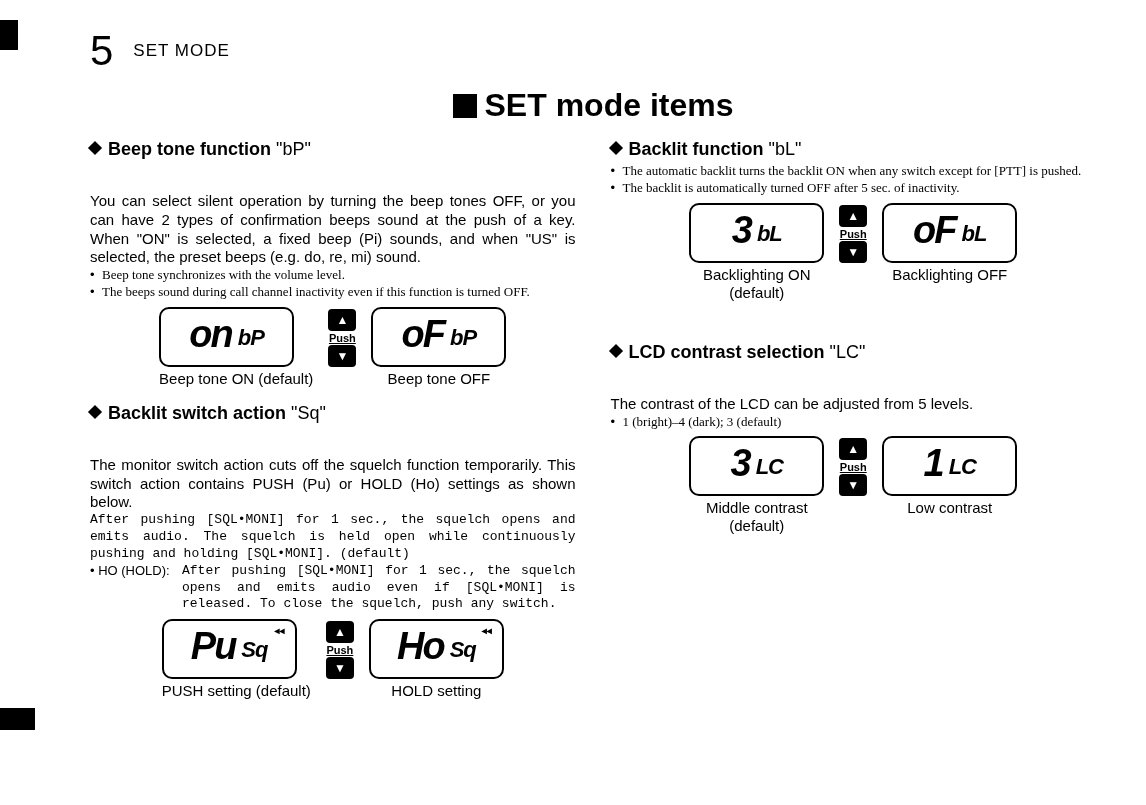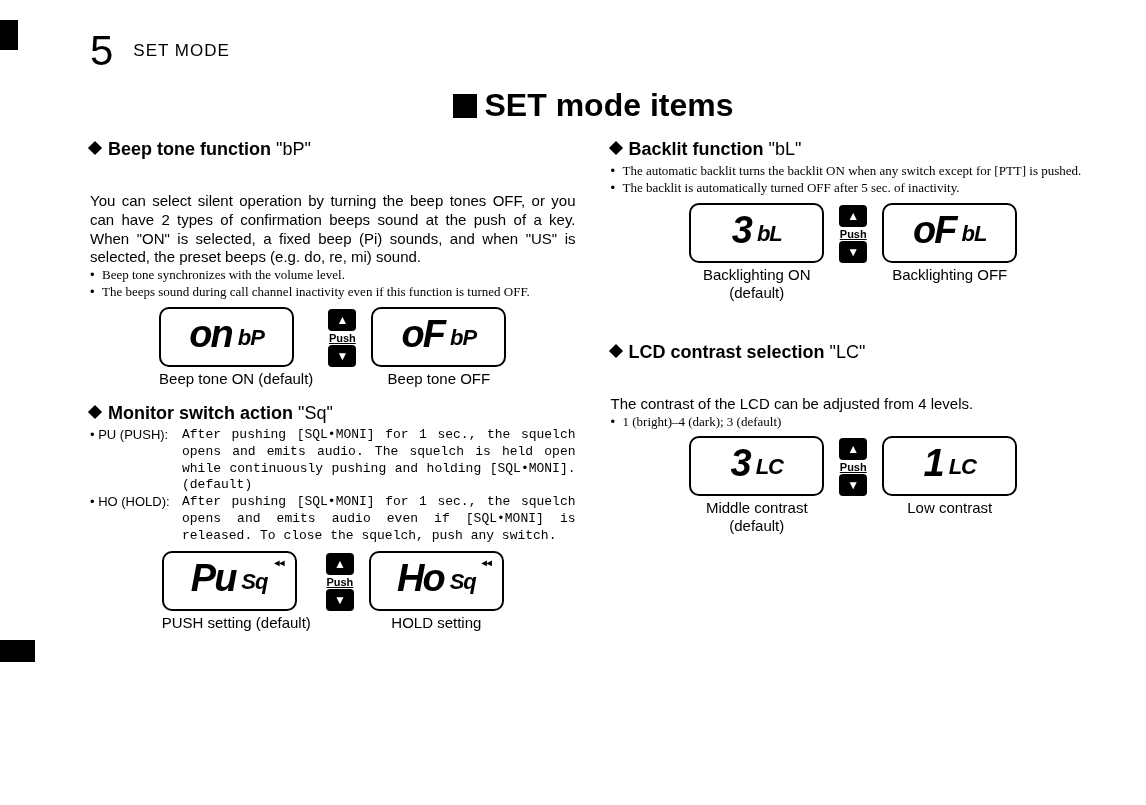--- a/index.html
+++ b/index.html
@@ -257,24 +257,24 @@
               <span class="lcd-big">oF</span>
               <span class="lcd-small">bP</span>
             </div>
             <div class="lcd-caption">Beep tone OFF</div>
           </div>
         </div>
       </div>
 
       <div class="section">
         <div class="sub-heading">
-          <span class="diamond"></span><span>Monitor switch action</span> <span class="quote">"Sq"</span>
-        </div>
+          <span class="diamond"></span><span>Backlit switch action</span> <span class="quote">"Sq"</span>
+        </div>
+        <div class="body-text">The monitor switch action cuts off the squelch function temporarily. This switch action contains PUSH (Pu) or HOLD (Ho) settings as shown below.</div>
         <div class="def-row">
-          <div class="def-label">• PU (PUSH):</div>
           <div class="def-content">After pushing [SQL•MONI] for 1 sec., the squelch opens and emits audio. The squelch is held open while continuously pushing and holding [SQL•MONI]. (default)</div>
         </div>
         <div class="def-row">
           <div class="def-label">• HO (HOLD):</div>
           <div class="def-content">After pushing [SQL•MONI] for 1 sec., the squelch opens and emits audio even if [SQL•MONI] is released. To close the squelch, push any switch.</div>
         </div>
         <div class="lcd-row">
           <div class="lcd-block">
             <div class="lcd">
               <span class="lcd-antenna">◂◂</span>
@@ -338,21 +338,21 @@
           </div>
         </div>
       </div>
 
       <div style="height:25px"></div>
 
       <div class="section">
         <div class="sub-heading">
           <span class="diamond"></span><span>LCD contrast selection</span>  <span class="quote">"LC"</span>
         </div>
-        <div class="body-text">The contrast of the LCD can be adjusted from 4 levels.</div>
+        <div class="body-text">The contrast of the LCD can be adjusted from 5 levels.</div>
         <div class="bullet-text">
           <div class="bullet-row">
               <span class="bullet">•</span>
               <span class="content">1 (bright)–4 (dark); 3 (default)</span>
             </div>
         </div>
         <div class="lcd-row">
           <div class="lcd-block">
             <div class="lcd">
               <span class="lcd-big">3</span>

